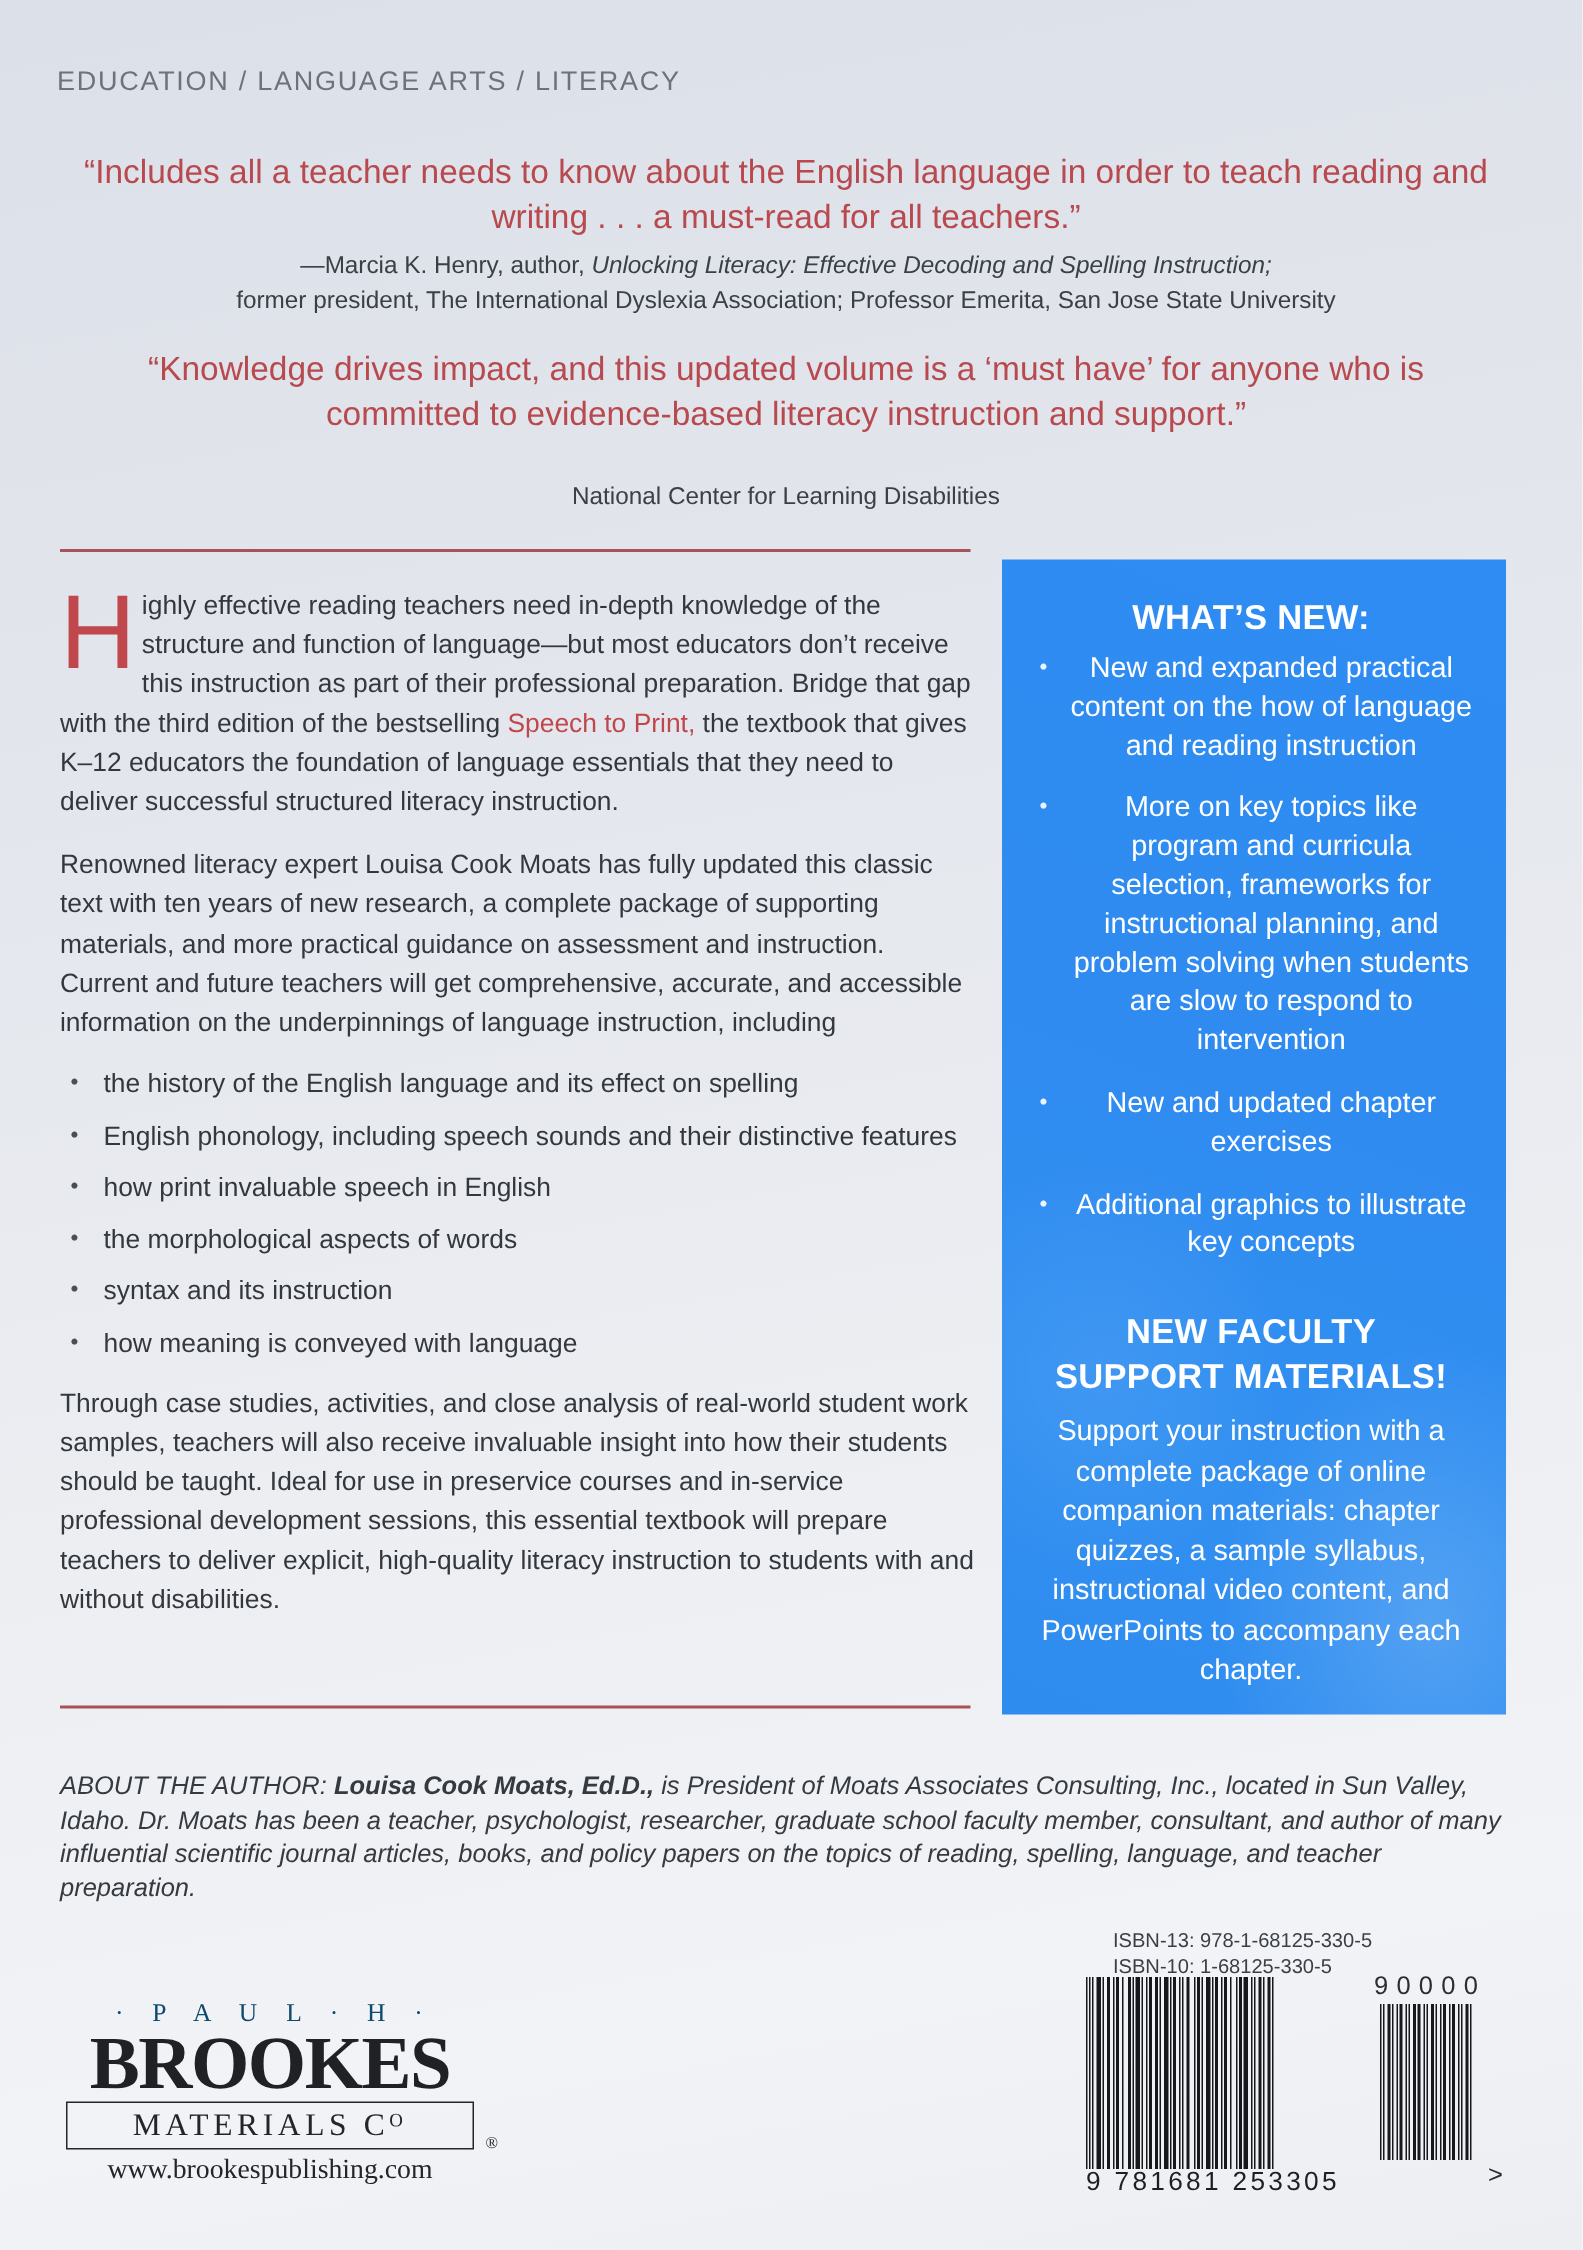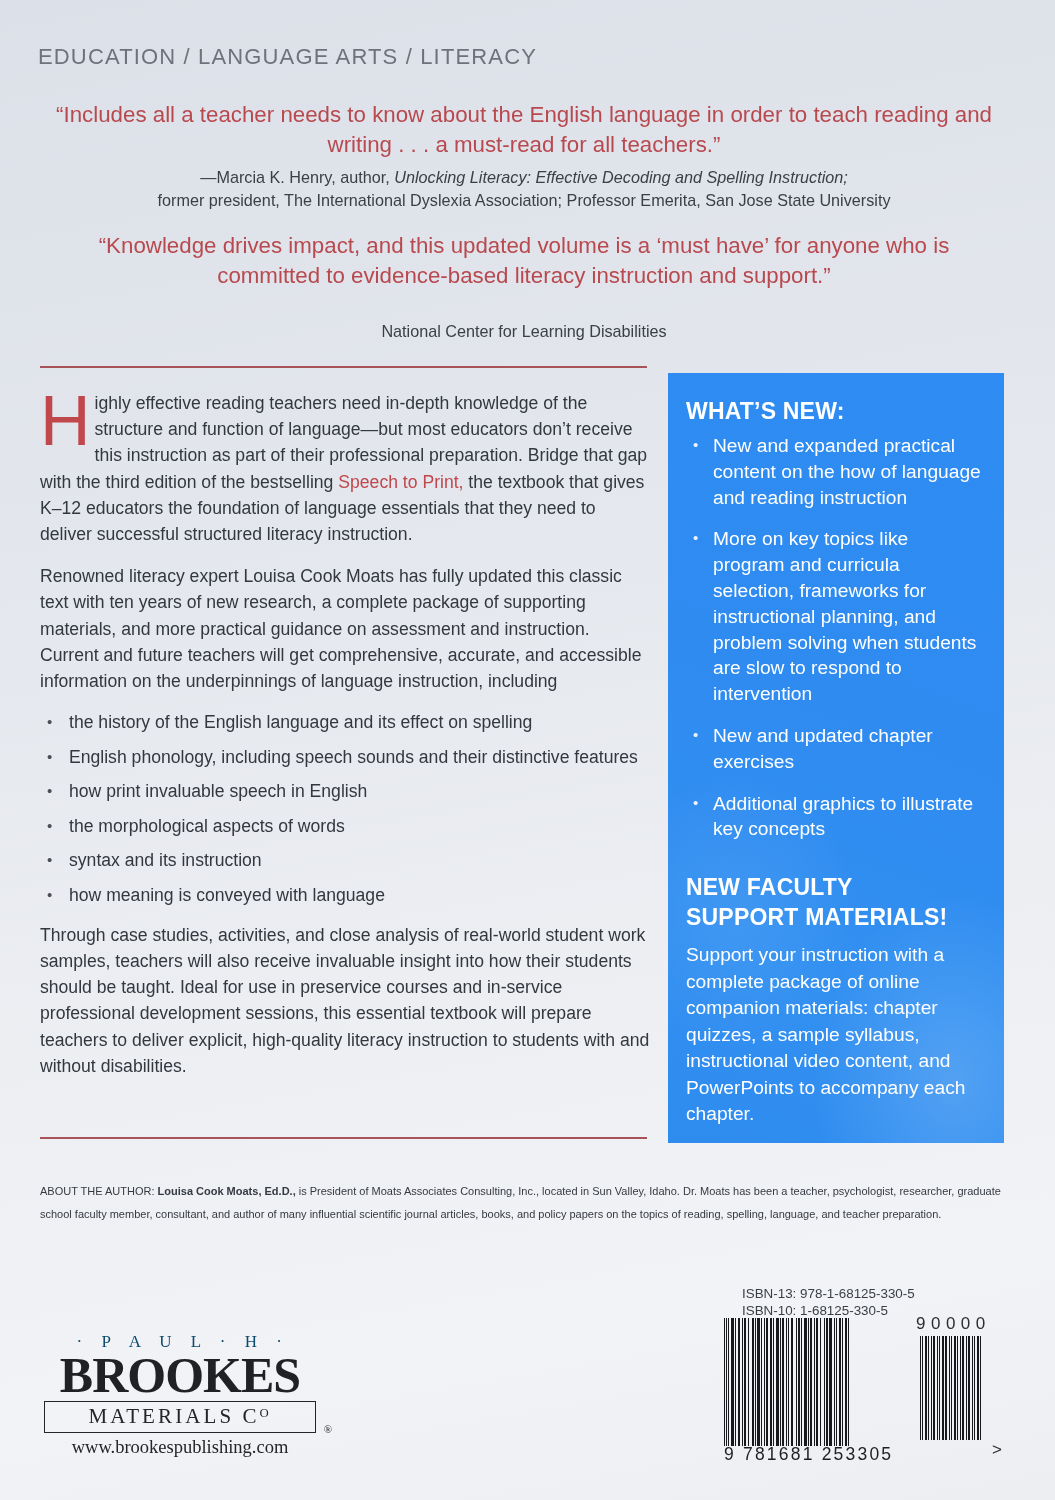--- a/index.html
+++ b/index.html
@@ -15,21 +15,21 @@
     overflow: hidden;
     color: #3a3f47;
     -webkit-font-smoothing: antialiased;
   }
 
   
   .category {
     position: absolute;
     left: 38px;
     top: 44px;
-    font-size: 22px;
+    font-size: 18px;
     letter-spacing: 1.15px;
     color: #6d727c;
     font-weight: 400;
   }
 
   
   .blurbs {
     position: absolute;
     left: 38px;
     top: 100px;
@@ -116,20 +116,21 @@
     width: 336px;
     height: 770px;
     background:
       radial-gradient(ellipse 70% 40% at 85% 92%, rgba(255,255,255,0.16), rgba(255,255,255,0) 60%),
       radial-gradient(ellipse 60% 30% at 20% 70%, rgba(255,255,255,0.07), rgba(255,255,255,0) 60%),
       linear-gradient(200deg, #2e8cf2 0%, #2f8bf0 45%, #3290f1 75%, #2f8cef 100%);
     box-sizing: border-box;
     padding: 24px 22px 28px 18px;
     color: #ffffff;
     overflow: hidden;
+    text-align: center;
   }
   .panel-heading {
     font-size: 23px;
     font-weight: bold;
     letter-spacing: 0.2px;
     margin: 0 0 8px 0;
     line-height: 28px;
   }
   .panel-heading.second {
     margin-top: 30px;
@@ -161,23 +162,24 @@
     line-height: 26.5px;
     margin: 0;
   }
 
   
   .about {
     position: absolute;
     left: 40px;
     top: 1180px;
     width: 965px;
-    font-size: 11px;
+    font-size: 17px;
     line-height: 22.5px;
     color: #353a41;
+    font-style: italic;
   }
   .about b { font-weight: bold; }
 
   
   .logo {
     position: absolute;
     left: 44px;
     top: 1332px;
     width: 272px;
     color: #232529;

